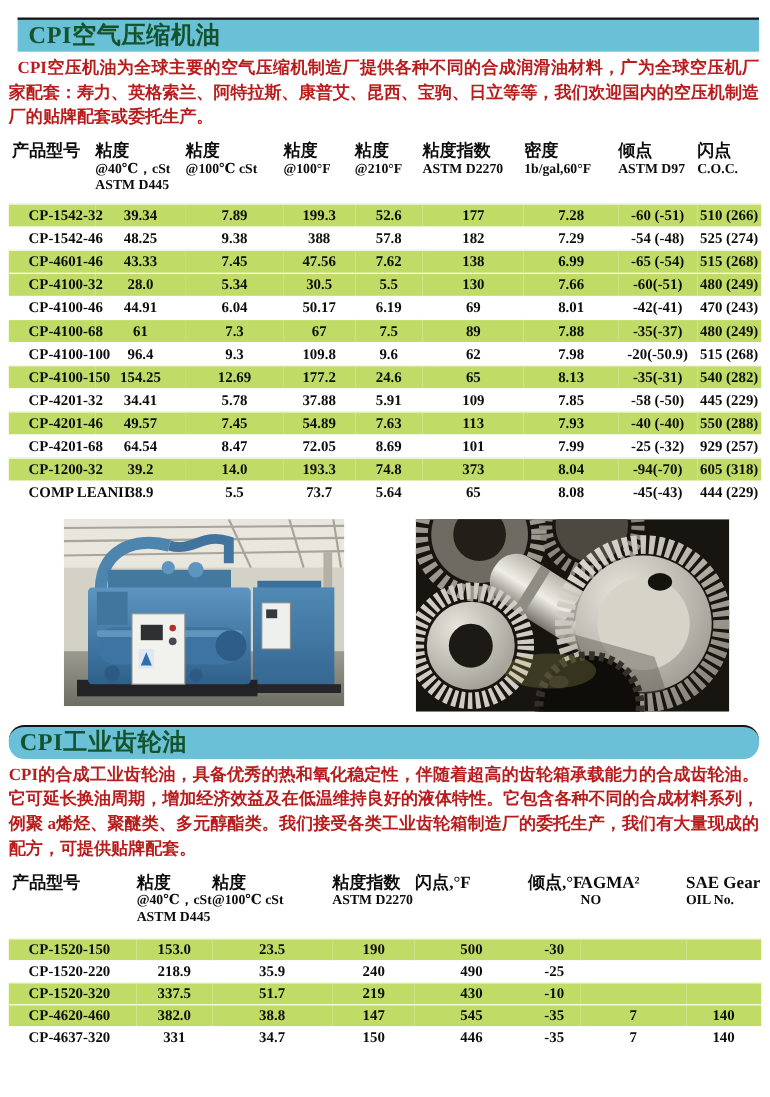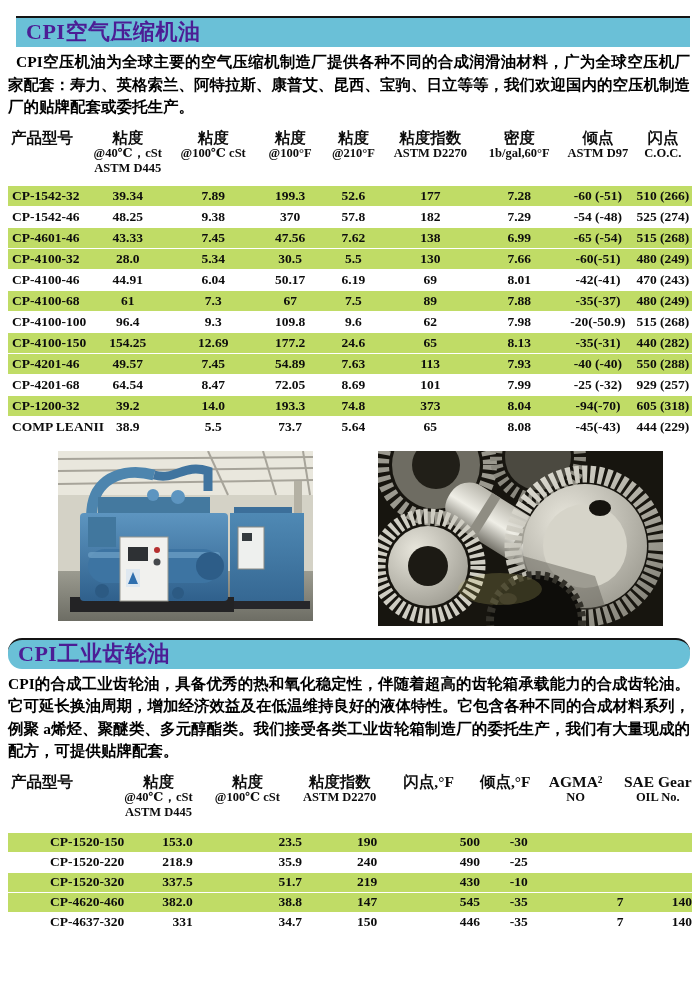--- a/index.html
+++ b/index.html
@@ -5,39 +5,39 @@
   html,body { margin:0; padding:0; }
   body {
     width:700px; height:997px; background:#ffffff; overflow:hidden;
     font-family:"Liberation Serif","DejaVu Serif",serif;
     color:#0d0d0d; font-weight:bold;
   }
   .top-spacer { height:16px; }
   .section-bar {
     background:#6ac0d7; border-top:2px solid #141414;
     margin:0 10px 0 16px; padding:1px 0 3px 10px;
-    font-size:22px; line-height:25px; letter-spacing:.5px; color:#4c1d95;
+    font-size:22px; line-height:25px; letter-spacing:.5px; color:#14532d;
   }
   .section-bar.second { margin-left:8px; margin-top:12px;border-radius:14px; }
   p.intro {
     margin:4px 10px 7px 8px; font-size:15.5px; line-height:22.5px;
-    text-align:justify; color:#000000;
+    text-align:justify; color:#b91c1c;
   }
   p.intro.first { text-indent:8px; }
   table { border-collapse:collapse; table-layout:fixed; width:684px; margin-left:8px; }
-  thead th { vertical-align:top; text-align:center; padding:3px 0 9px 0; font-weight:bold; }
+  thead th { vertical-align:top; text-align:left; padding:3px 0 9px 0; font-weight:bold; }
   thead th:first-child { text-align:left; padding-left:3px;margin-left:21px; }
   .h1 { font-size:15.5px; line-height:17px; white-space:nowrap; }
   .h2,.h3 { font-size:12.5px; line-height:15px; white-space:nowrap; }
   td { font-size:13.5px; height:20px; padding:0; text-align:center; white-space:nowrap; }
-  td:first-child { text-align:left; padding-left:4px; }
+  td:first-child { text-align:left; padding-left:18px; }
   tbody tr { border-top:1.5px solid #ffffff; }
   tbody tr.hl { background:#c0dc66; }
   #gear-table thead th { padding-bottom:12px; }
-  #gear-table td { height:19px;text-align:right; }
+  #gear-table td { height:19px; }
   .photos { display:flex; margin:14px 0 0 58px; gap:65px; align-items:flex-start; }
   .photo { display:block; }
 </style>
 </head>
 <body>
 
 <div class="top-spacer"></div>
 
 <div class="section-bar">CPI空气压缩机油</div>
 
@@ -114,21 +114,21 @@
         <td>52.6</td>
         <td>177</td>
         <td>7.28</td>
         <td>-60 (-51)</td>
         <td>510 (266)</td>
       </tr>
       <tr>
         <td>CP-1542-46</td>
         <td>48.25</td>
         <td>9.38</td>
-        <td>370</td>
+        <td>388</td>
         <td>57.8</td>
         <td>182</td>
         <td>7.29</td>
         <td>-54 (-48)</td>
         <td>525 (274)</td>
       </tr>
       <tr class="hl">
         <td>CP-4601-46</td>
         <td>43.33</td>
         <td>7.45</td>
@@ -185,21 +185,32 @@
       </tr>
       <tr class="hl">
         <td>CP-4100-150</td>
         <td>154.25</td>
         <td>12.69</td>
         <td>177.2</td>
         <td>24.6</td>
         <td>65</td>
         <td>8.13</td>
         <td>-35(-31)</td>
-        <td>440 (282)</td>
+        <td>540 (282)</td>
+      </tr>
+      <tr>
+        <td>CP-4201-32</td>
+        <td>34.41</td>
+        <td>5.78</td>
+        <td>37.88</td>
+        <td>5.91</td>
+        <td>109</td>
+        <td>7.85</td>
+        <td>-58 (-50)</td>
+        <td>445 (229)</td>
       </tr>
       <tr class="hl">
         <td>CP-4201-46</td>
         <td>49.57</td>
         <td>7.45</td>
         <td>54.89</td>
         <td>7.63</td>
         <td>113</td>
         <td>7.93</td>
         <td>-40 (-40)</td>

